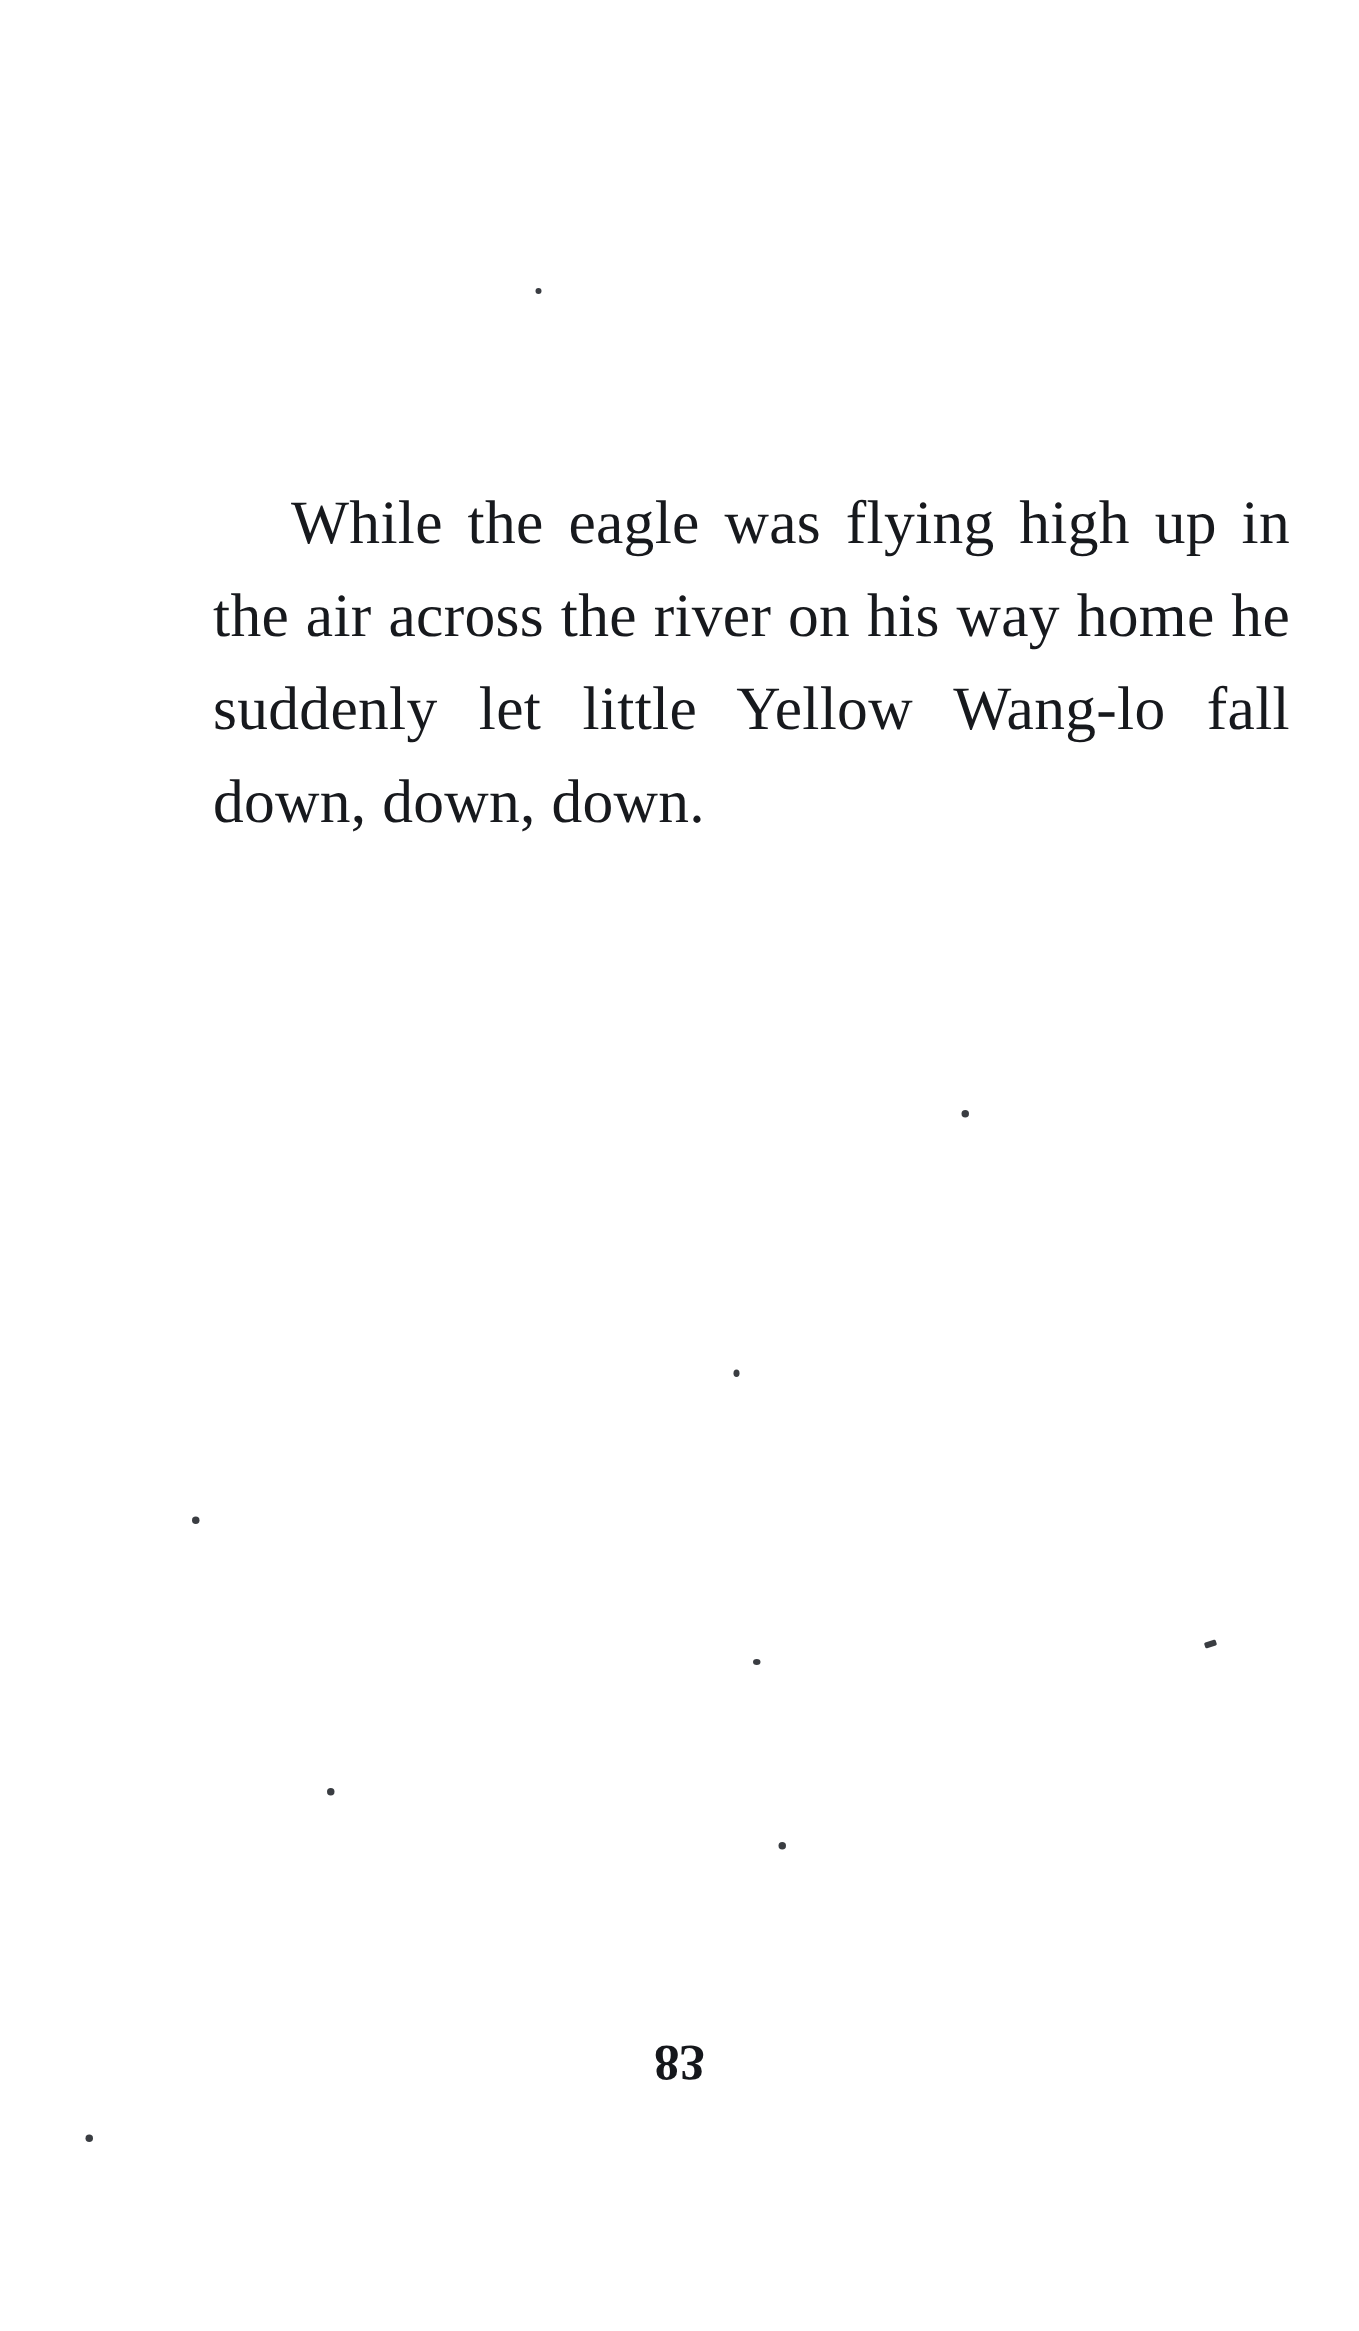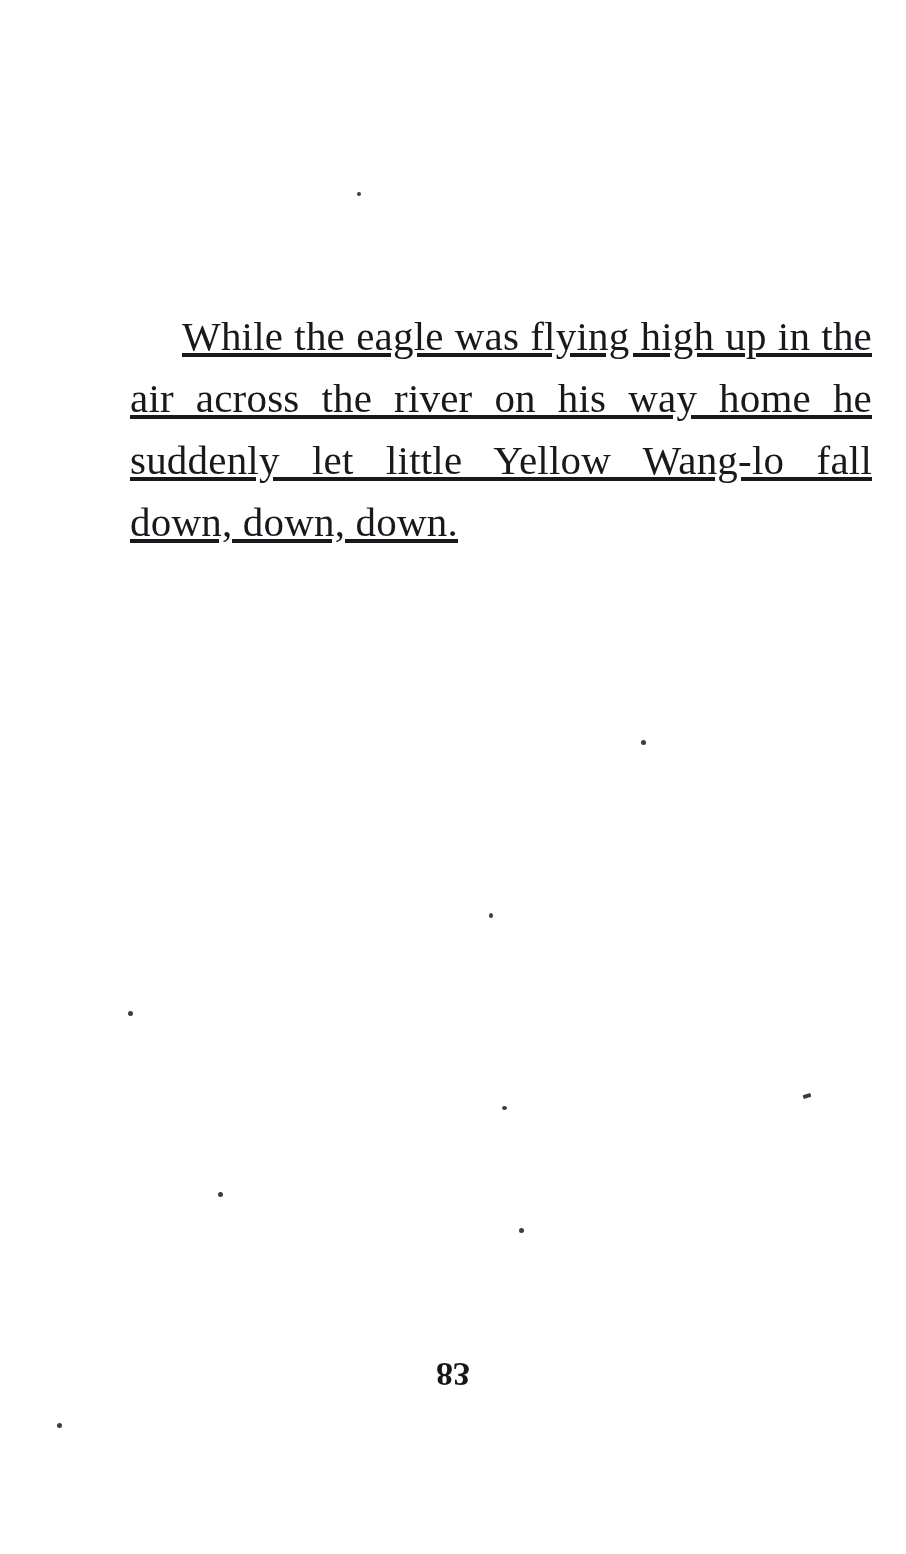--- a/index.html
+++ b/index.html
@@ -22,23 +22,22 @@
     top: 305px;
     width: 742px;
     font-size: 41px;
     line-height: 62px;
     text-align: justify;
     text-justify: inter-word;
     letter-spacing: 0.2px;
     color: #17191d;
   }
   .text-block p {
-    margin: 0;
+    margin: 12px;
     text-indent: 52px;
-    text-decoration: underline;
   }
   .page-number {
     position: absolute;
     left: 0;
     top: 1355px;
     width: 906px;
     text-align: center;
     font-family: "Liberation Serif", serif;
     font-size: 34px;
     font-weight: bold;

